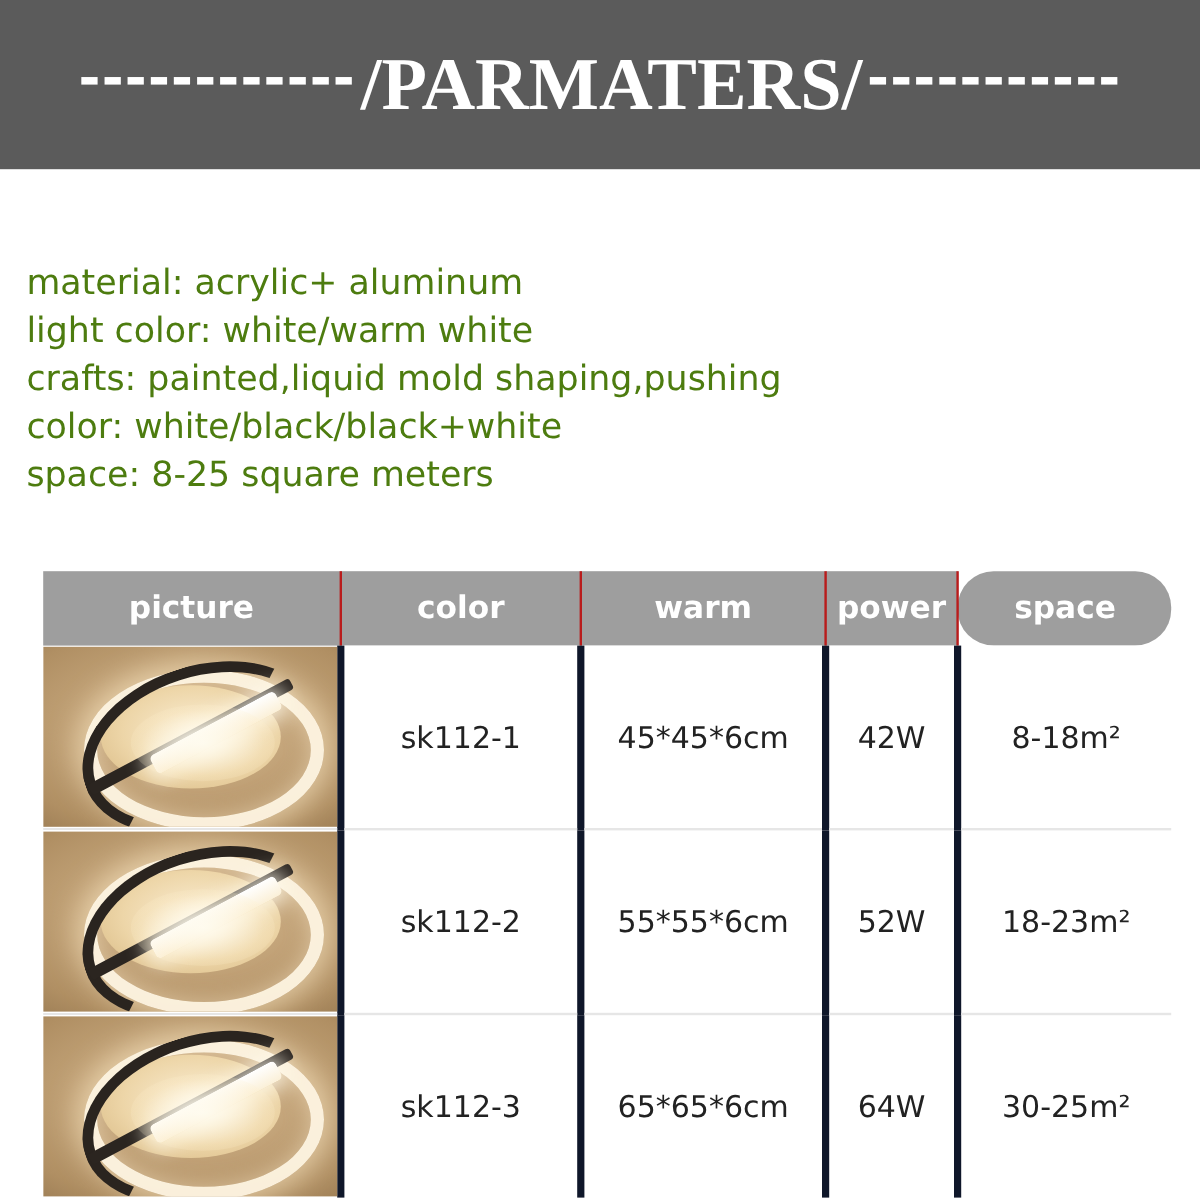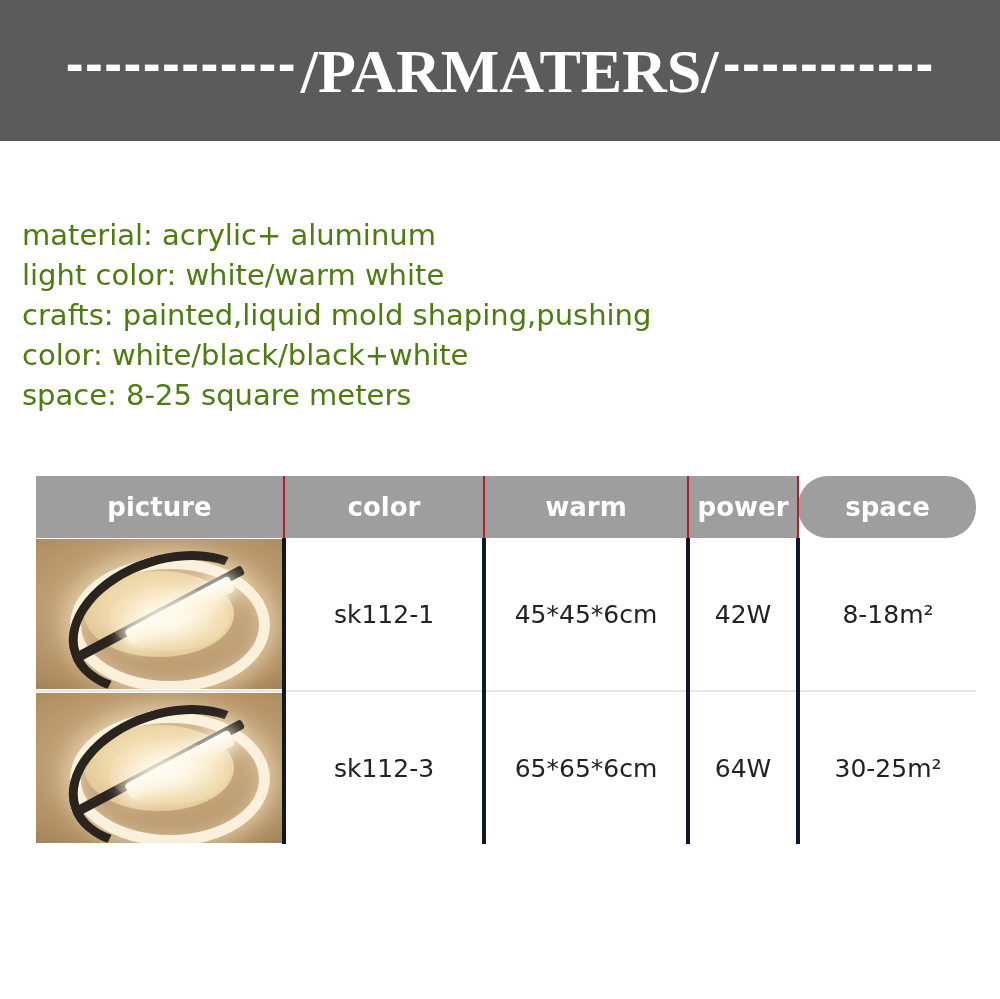--- a/index.html
+++ b/index.html
@@ -93,21 +93,21 @@
 
   col.c-pic   { width: 248px; }
   col.c-model { width: 200px; }
   col.c-size  { width: 204px; }
   col.c-power { width: 110px; }
   col.c-space { width: 178px; }
 
   table.spec-table td {
     background: #ffffff;
     border-bottom: 2px solid #e6e6e6;
-    border-right: 4px solid #0f172a;
+    border-right: 6px solid #0f172a;
     height: 150px;
     text-align: center;
     vertical-align: middle;
     font-size: 25px;
     color: #222222;
     font-family: "DejaVu Sans", sans-serif;
   }
   table.spec-table td:last-child { border-right: none; text-align: center; }
   table.spec-table tr:last-child td { border-bottom: none; }
 
@@ -265,20 +265,36 @@
         <td class="pic-cell">
           <div class="lamp-photo dark">
             <div class="lamp-ring"></div>
             <div class="lamp-inner"></div>
             <div class="lamp-arc-dark"></div>
             <div class="lamp-bar-dark"></div>
             <div class="lamp-bar-light"></div>
             <div class="lamp-glow"></div>
           </div>
         </td>
+        <td class="model-cell">sk112-2</td>
+        <td>55*55*6cm</td>
+        <td>52W</td>
+        <td>18-23m²</td>
+      </tr>
+      <tr>
+        <td class="pic-cell">
+          <div class="lamp-photo dark">
+            <div class="lamp-ring"></div>
+            <div class="lamp-inner"></div>
+            <div class="lamp-arc-dark"></div>
+            <div class="lamp-bar-dark"></div>
+            <div class="lamp-bar-light"></div>
+            <div class="lamp-glow"></div>
+          </div>
+        </td>
         <td class="model-cell">sk112-3</td>
         <td>65*65*6cm</td>
         <td>64W</td>
         <td>30-25m²</td>
       </tr>
     </tbody>
   </table>
 </div>
 
 </body></html>

